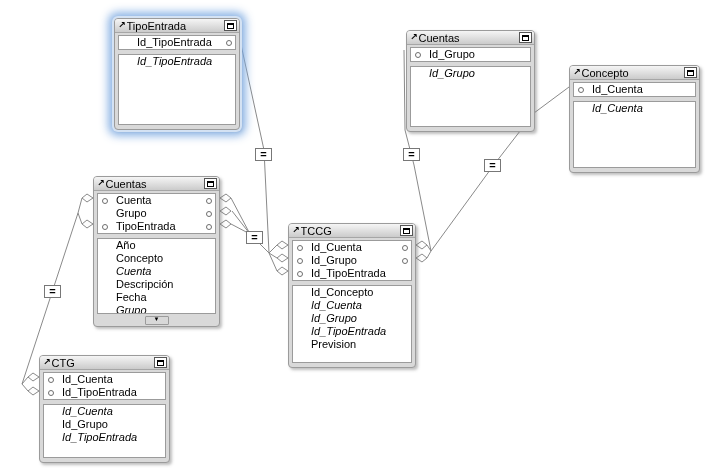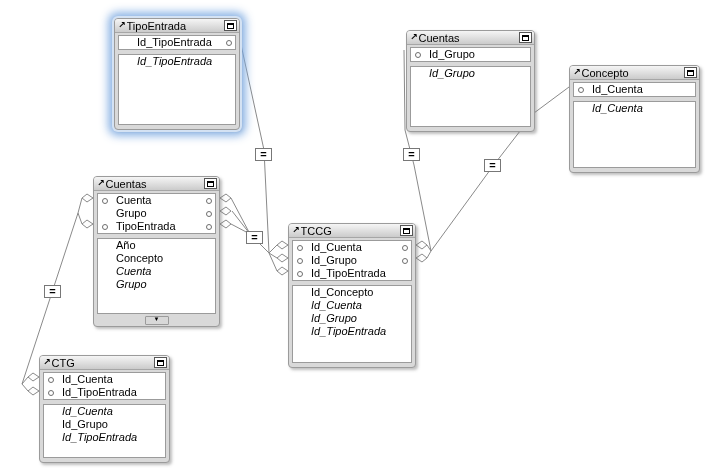--- a/index.html
+++ b/index.html
@@ -176,20 +176,22 @@
       <div class="row">
         <span class="port l"></span>
         <span>TipoEntrada</span>
         <span class="port r"></span>
       </div>
     </div>
     <div class="fbody more">
       <div class="row"><span>Año</span></div>
       <div class="row"><span>Concepto</span></div>
       <div class="row it"><span>Cuenta</span></div>
+      <div class="row"><span>Descripción</span></div>
+      <div class="row"><span>Fecha</span></div>
       <div class="row it"><span>Grupo</span></div>
     </div>
     <div class="scrollmore">▼</div>
   </div>
 
   <div class="tbl" style="left:288px;top:223px;width:128px;height:145px;">
     <div class="hdr">
       <span class="arr">↗</span>
       <span class="ttl">TCCG</span>
       <span class="minb">
@@ -210,20 +212,21 @@
       <div class="row">
         <span class="port l"></span>
         <span>Id_TipoEntrada</span>
       </div>
     </div>
     <div class="fbody">
       <div class="row"><span>Id_Concepto</span></div>
       <div class="row it"><span>Id_Cuenta</span></div>
       <div class="row it"><span>Id_Grupo</span></div>
       <div class="row it"><span>Id_TipoEntrada</span></div>
+      <div class="row"><span>Prevision</span></div>
     </div>
   </div>
 
   <div class="tbl" style="left:39px;top:355px;width:131px;height:108px;">
     <div class="hdr">
       <span class="arr">↗</span>
       <span class="ttl">CTG</span>
       <span class="minb">
           <i></i>
         </span>

